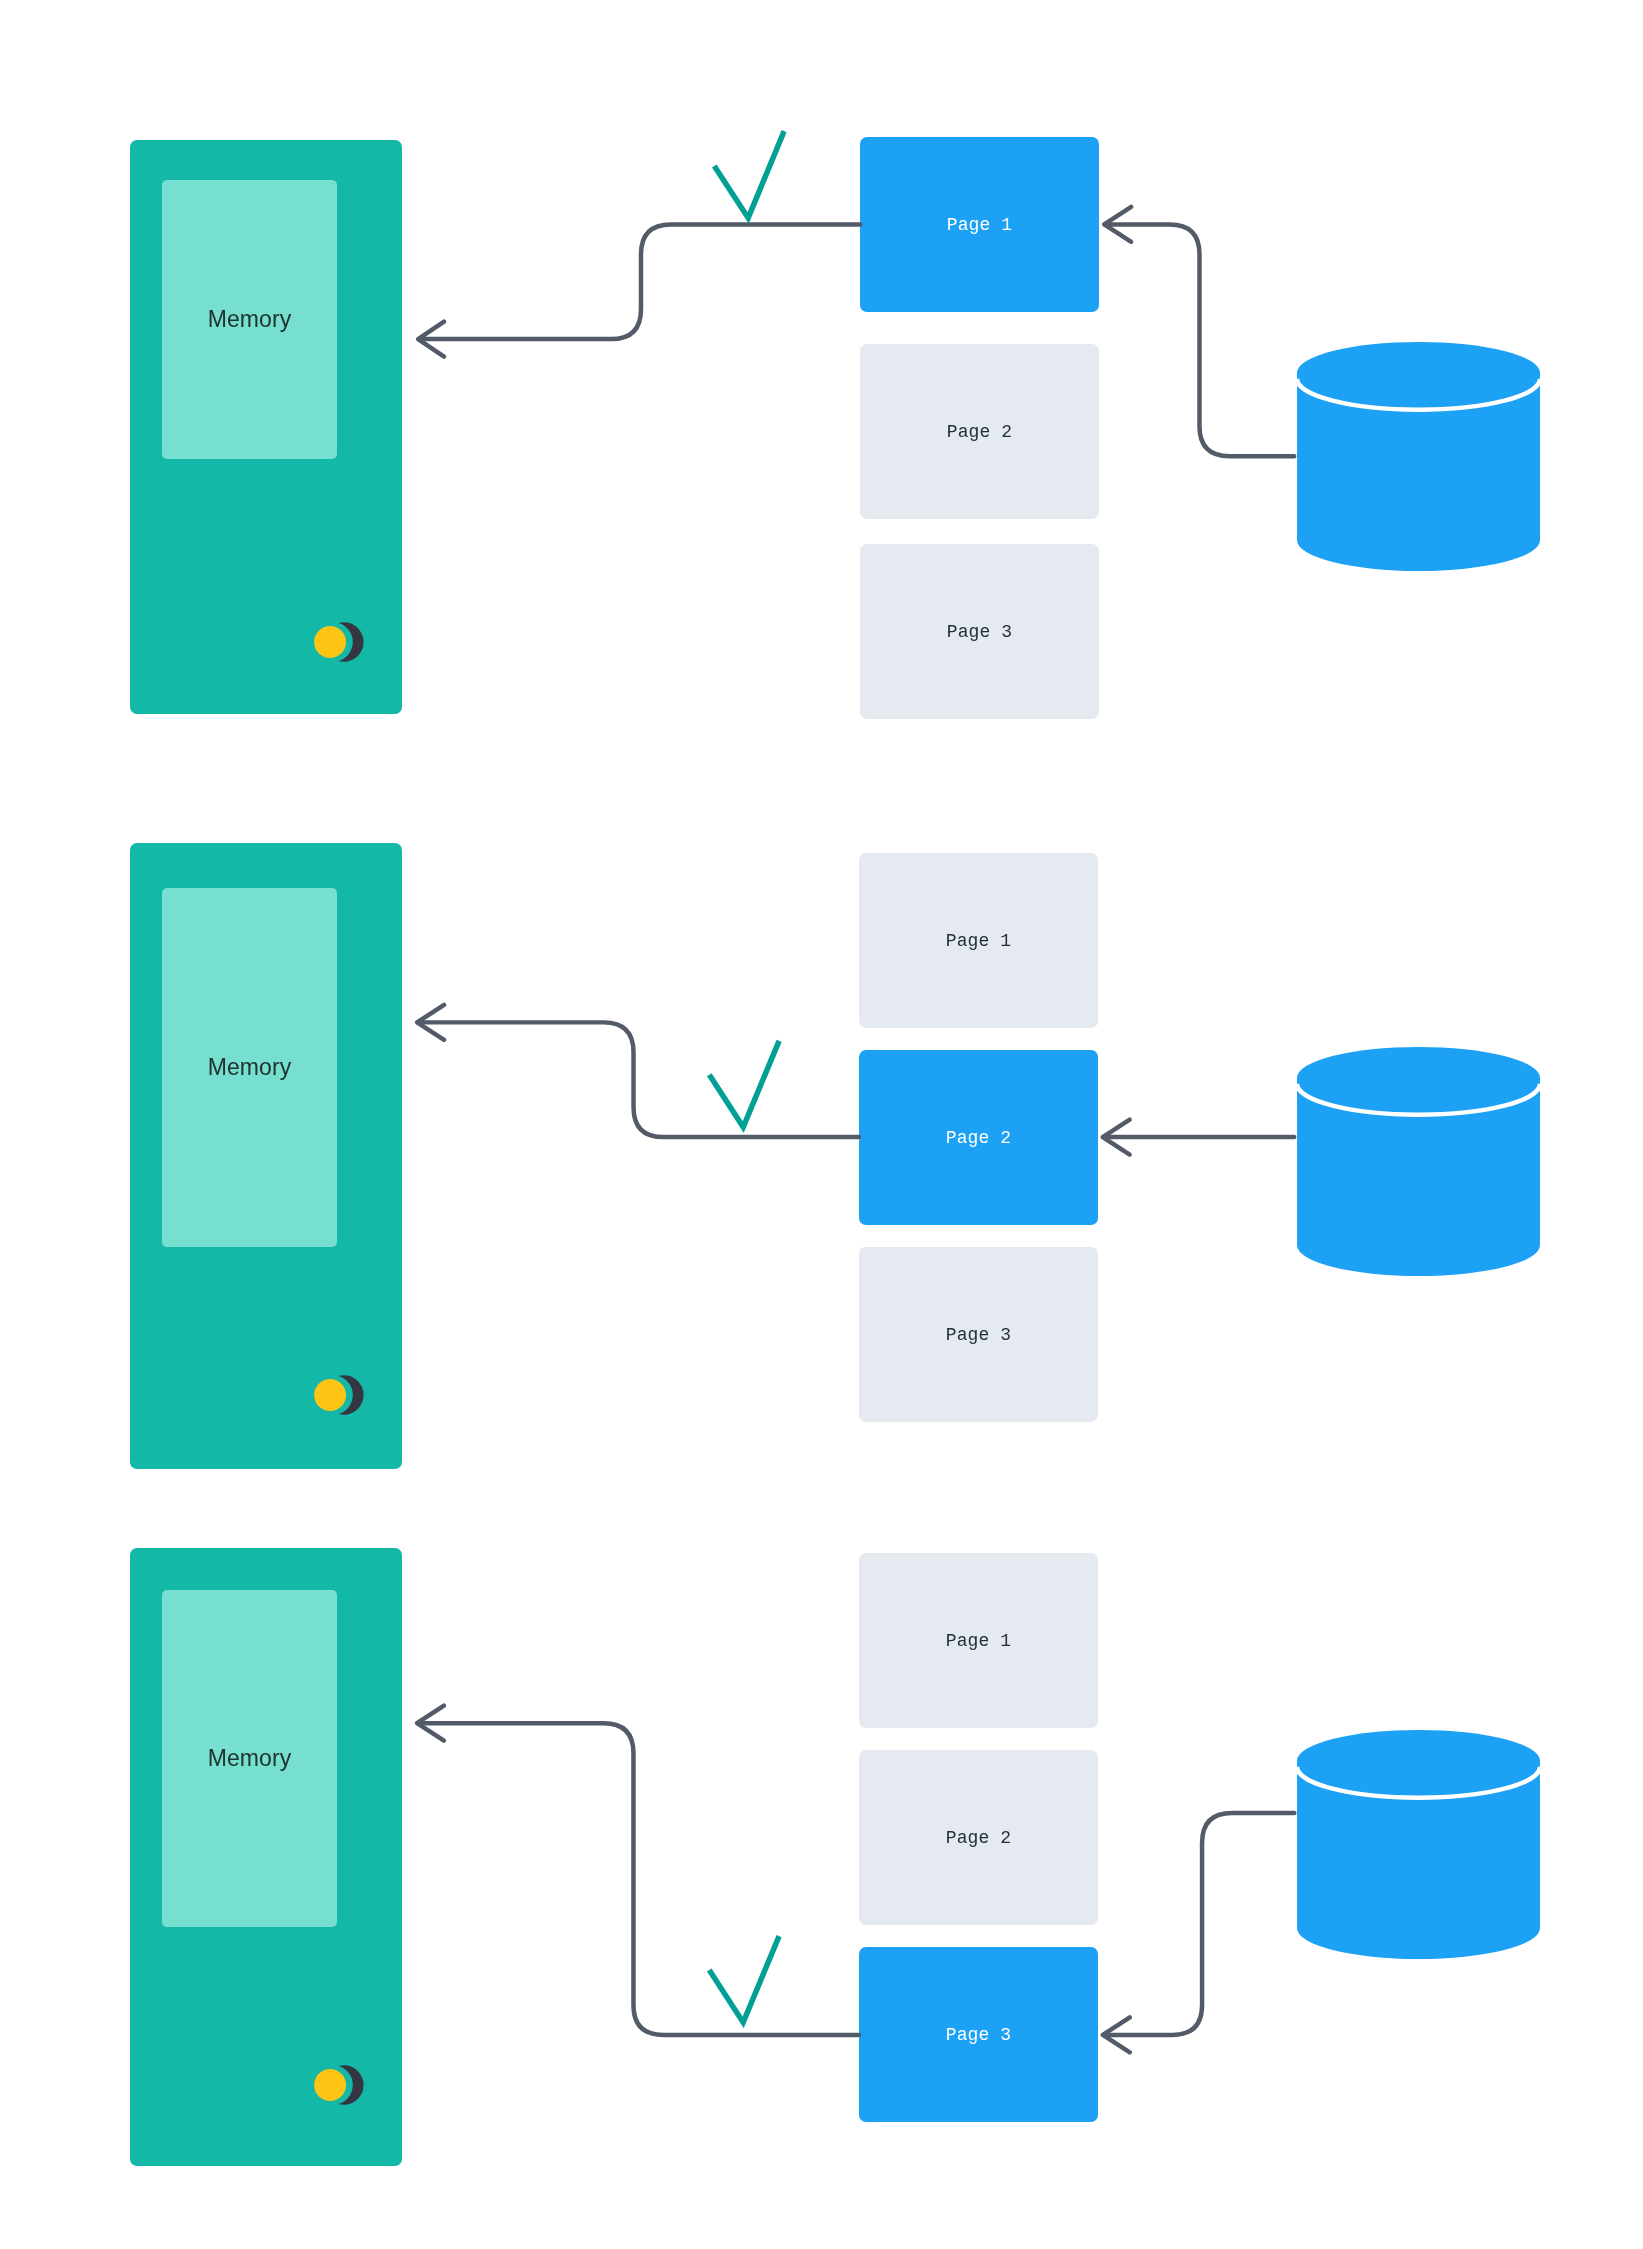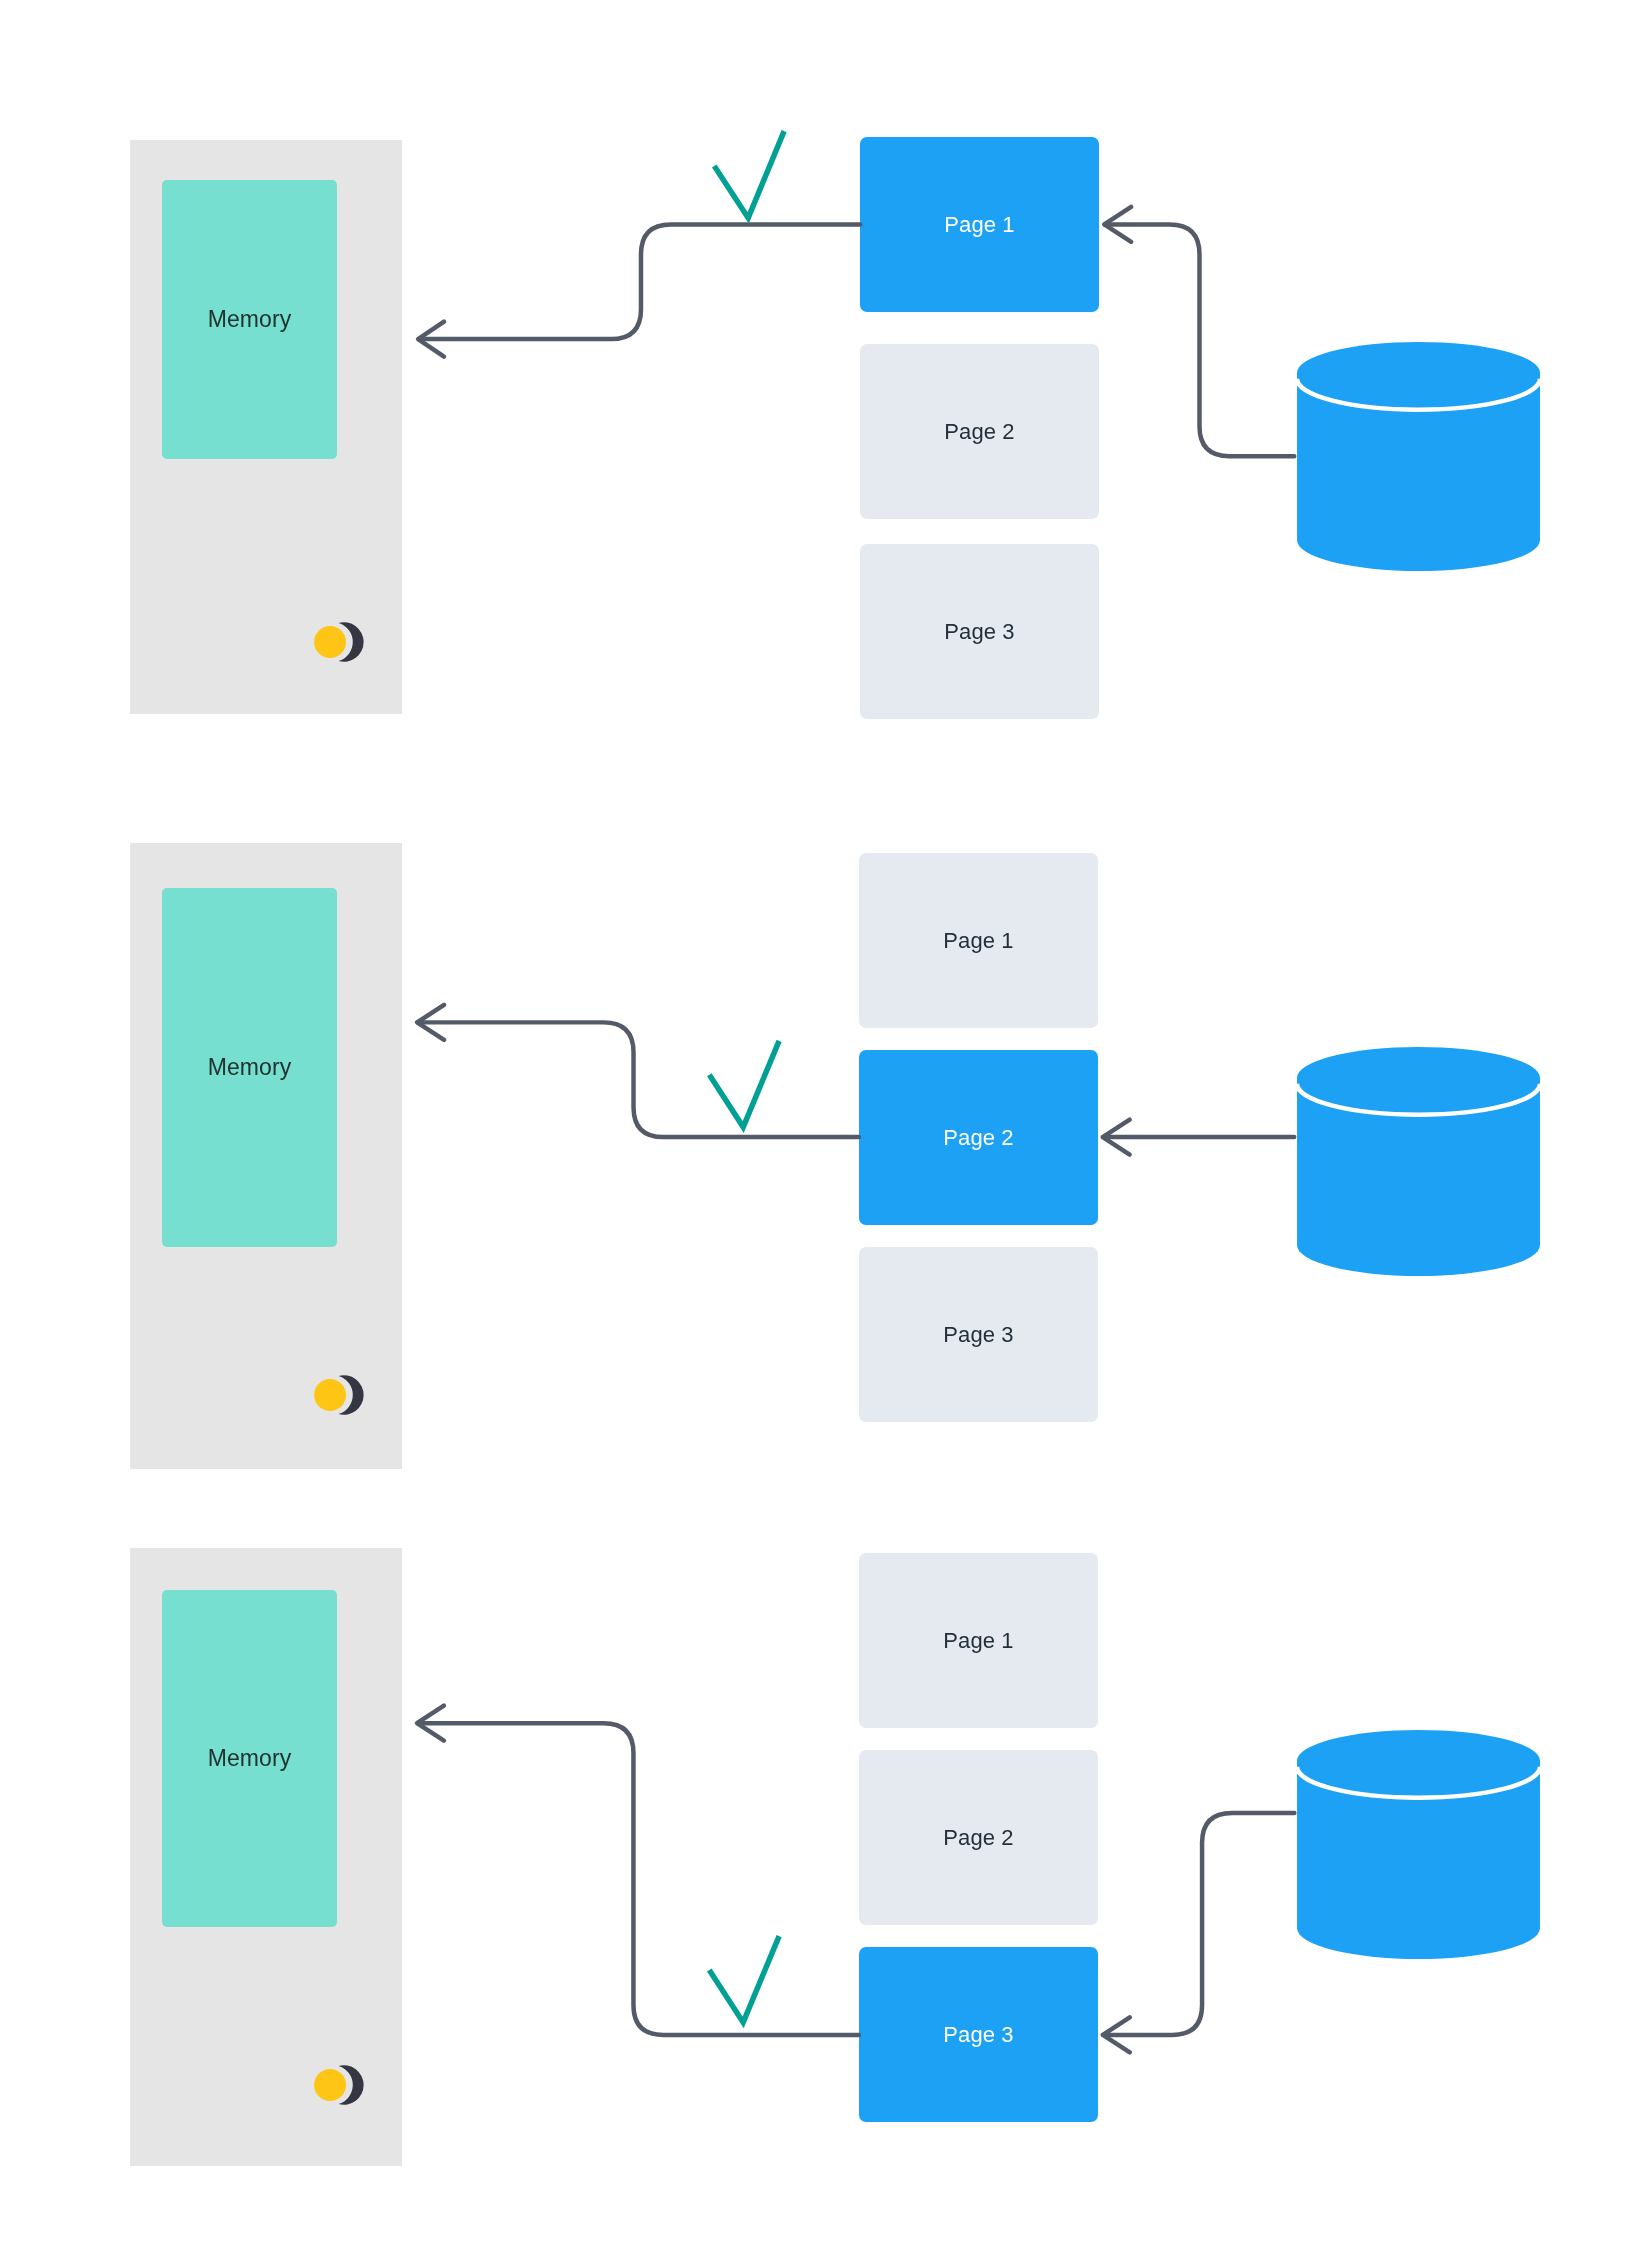--- a/index.html
+++ b/index.html
@@ -25,22 +25,22 @@
     left: 0;
     width: 1644px;
   }
   #panel-0 { top: 0px;    height: 748px; }
   #panel-1 { top: 798px; height: 723px; }
   #panel-2 { top: 1521px; height: 729px; }
 
   
   .memory-container {
     position: absolute;
-    background: #e5e5e5;
-    border-radius: 0;
+    background: #14b8a6;
+    border-radius: 7px;
   }
   .memory-box {
     position: absolute;
     background: #76DFD0;
     border-radius: 5px;
     display: flex;
     align-items: center;
     justify-content: center;
   }
   .memory-label {
@@ -60,22 +60,23 @@
   .page-box {
     position: absolute;
     border-radius: 7px;
     display: flex;
     align-items: center;
     justify-content: center;
   }
   .page-box.inactive { background: #E5E9F0; }
   .page-box.active   { background: #1DA1F5; }
   .page-label {
-    font-size: 22px;
+    font-size: 18px;
     letter-spacing: 0.1px;
+    font-family: Liberation Mono, monospace;
   }
   .page-box.inactive .page-label { color: #22303A; }
   .page-box.active   .page-label { color: #ffffff; }
 
   
   .datasource {
     position: absolute;
   }
   .ds-label {
     position: absolute;

